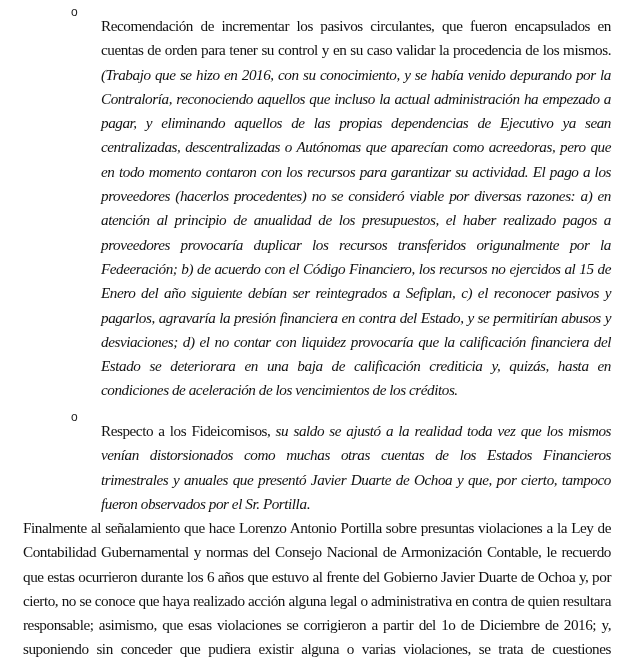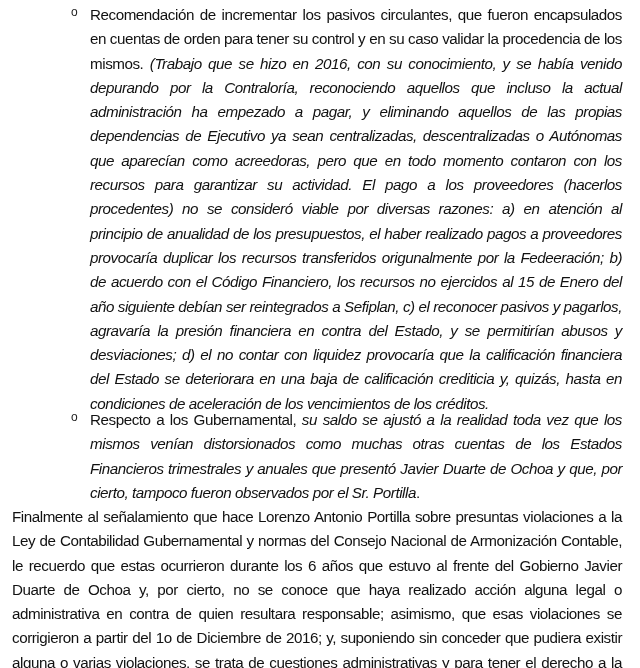--- a/index.html
+++ b/index.html
@@ -18,23 +18,24 @@
     .bullet-glyph {
       position: absolute;
       left: -19px;
       top: 2px;
       font-size: 12px;
       color: #222;
     }
     .para {
       text-align: justify;
       line-height: 24.3px;
-      margin: 0;
+      margin: 11px;
       letter-spacing: -0.45px;
       word-spacing: 0px;
+      font-family: Liberation Serif, serif;
     }
     .it { font-style: italic; }
     #item1 { top: 3px; }
     #item2 { top: 408px; }
     .final {
       position: absolute;
       left: 12px;
       width: 610px;
       top: 505px;
     }
@@ -45,20 +46,20 @@
 
 <div class="page">
 
   <div class="bullet-item" id="item1">
     <span class="bullet-glyph">o</span>
     <p class="para"><span>Recomendación de incrementar los pasivos circulantes, que fueron encapsulados en cuentas de orden para tener su control y en su caso validar la procedencia de los mismos. </span><span class="it">(Trabajo que se hizo en 2016, con su conocimiento, y se había venido depurando por la Contraloría, reconociendo aquellos que incluso la actual administración ha empezado a pagar, y eliminando aquellos de las propias dependencias de Ejecutivo ya sean centralizadas, descentralizadas o Autónomas que aparecían como acreedoras, pero que en todo momento contaron con los recursos para garantizar su actividad. El pago a los proveedores (hacerlos procedentes) no se consideró viable por diversas razones: a) en atención al principio de anualidad de los presupuestos, el haber realizado pagos a proveedores provocaría duplicar los recursos transferidos origunalmente por la Fedeeración; b) de acuerdo con el Código Financiero, los recursos no ejercidos al 15 de Enero del año siguiente debían ser reintegrados a Sefiplan, c) el reconocer pasivos y pagarlos, agravaría la presión financiera en contra del Estado, y se permitirían abusos y desviaciones; d) el no contar con liquidez provocaría que la calificación financiera del Estado se  deteriorara en una baja de calificación crediticia y, quizás, hasta en condiciones de aceleración de los vencimientos de los créditos.</span></p>
   </div>
 
   <div class="bullet-item" id="item2">
     <span class="bullet-glyph">o</span>
-    <p class="para"><span>Respecto a los Gubernamental, </span><span class="it">su saldo se ajustó a la realidad toda vez que los mismos venían distorsionados como muchas otras cuentas de los Estados Financieros trimestrales y anuales que presentó Javier Duarte de Ochoa y que, por cierto, tampoco fueron observados por el Sr. Portilla</span><span>.</span></p>
+    <p class="para"><span>Respecto a los Fideicomisos, </span><span class="it">su saldo se ajustó a la realidad toda vez que los mismos venían distorsionados como muchas otras cuentas de los Estados Financieros trimestrales y anuales que presentó Javier Duarte de Ochoa y que, por cierto, tampoco fueron observados por el Sr. Portilla</span><span>.</span></p>
   </div>
 
   <div class="final">
     <p class="para">Finalmente al señalamiento que hace Lorenzo Antonio Portilla sobre presuntas violaciones a la Ley de Contabilidad Gubernamental y normas del Consejo Nacional de Armonización Contable, le recuerdo que estas ocurrieron durante los 6 años que estuvo al frente del Gobierno Javier Duarte de Ochoa y, por cierto, no se conoce que haya realizado acción alguna legal o administrativa en contra de quien resultara responsable; asimismo, que esas violaciones se corrigieron a partir del 1o de Diciembre de 2016; y, suponiendo sin conceder que pudiera existir alguna o varias violaciones, se trata de cuestiones administrativas y para tener el derecho a la legítima defensa debe presentar el sustento de sus afirmaciones.</p>
   </div>
 
 </div>
 
 </body></html>

